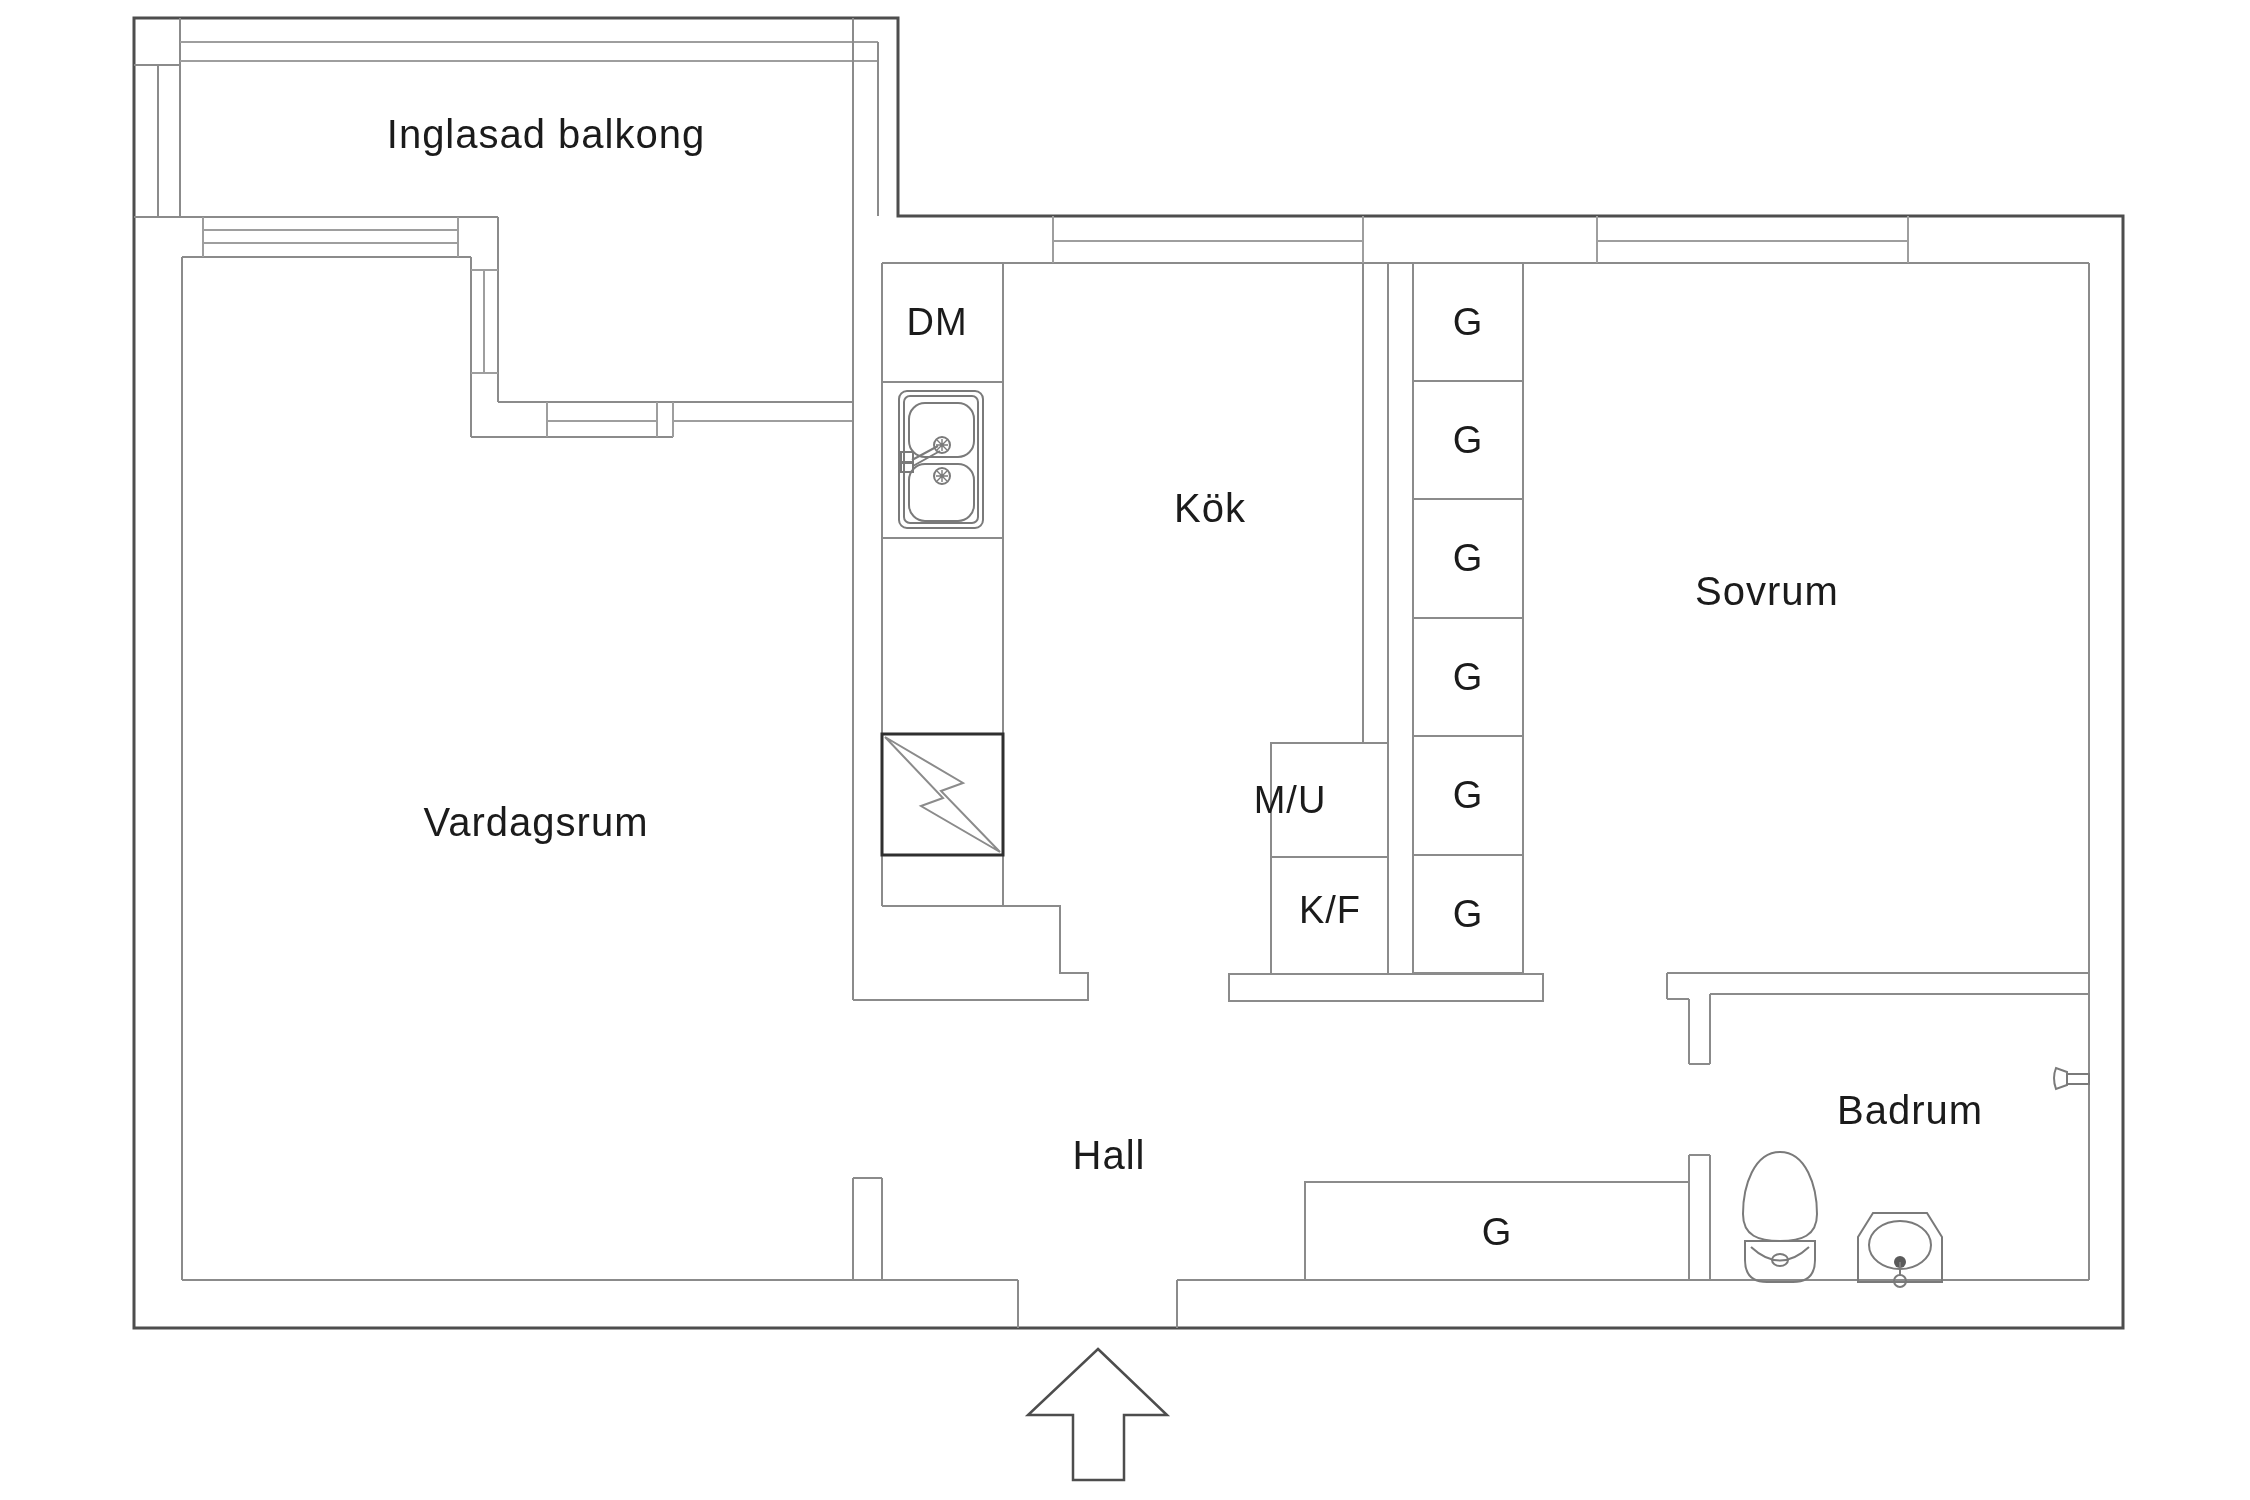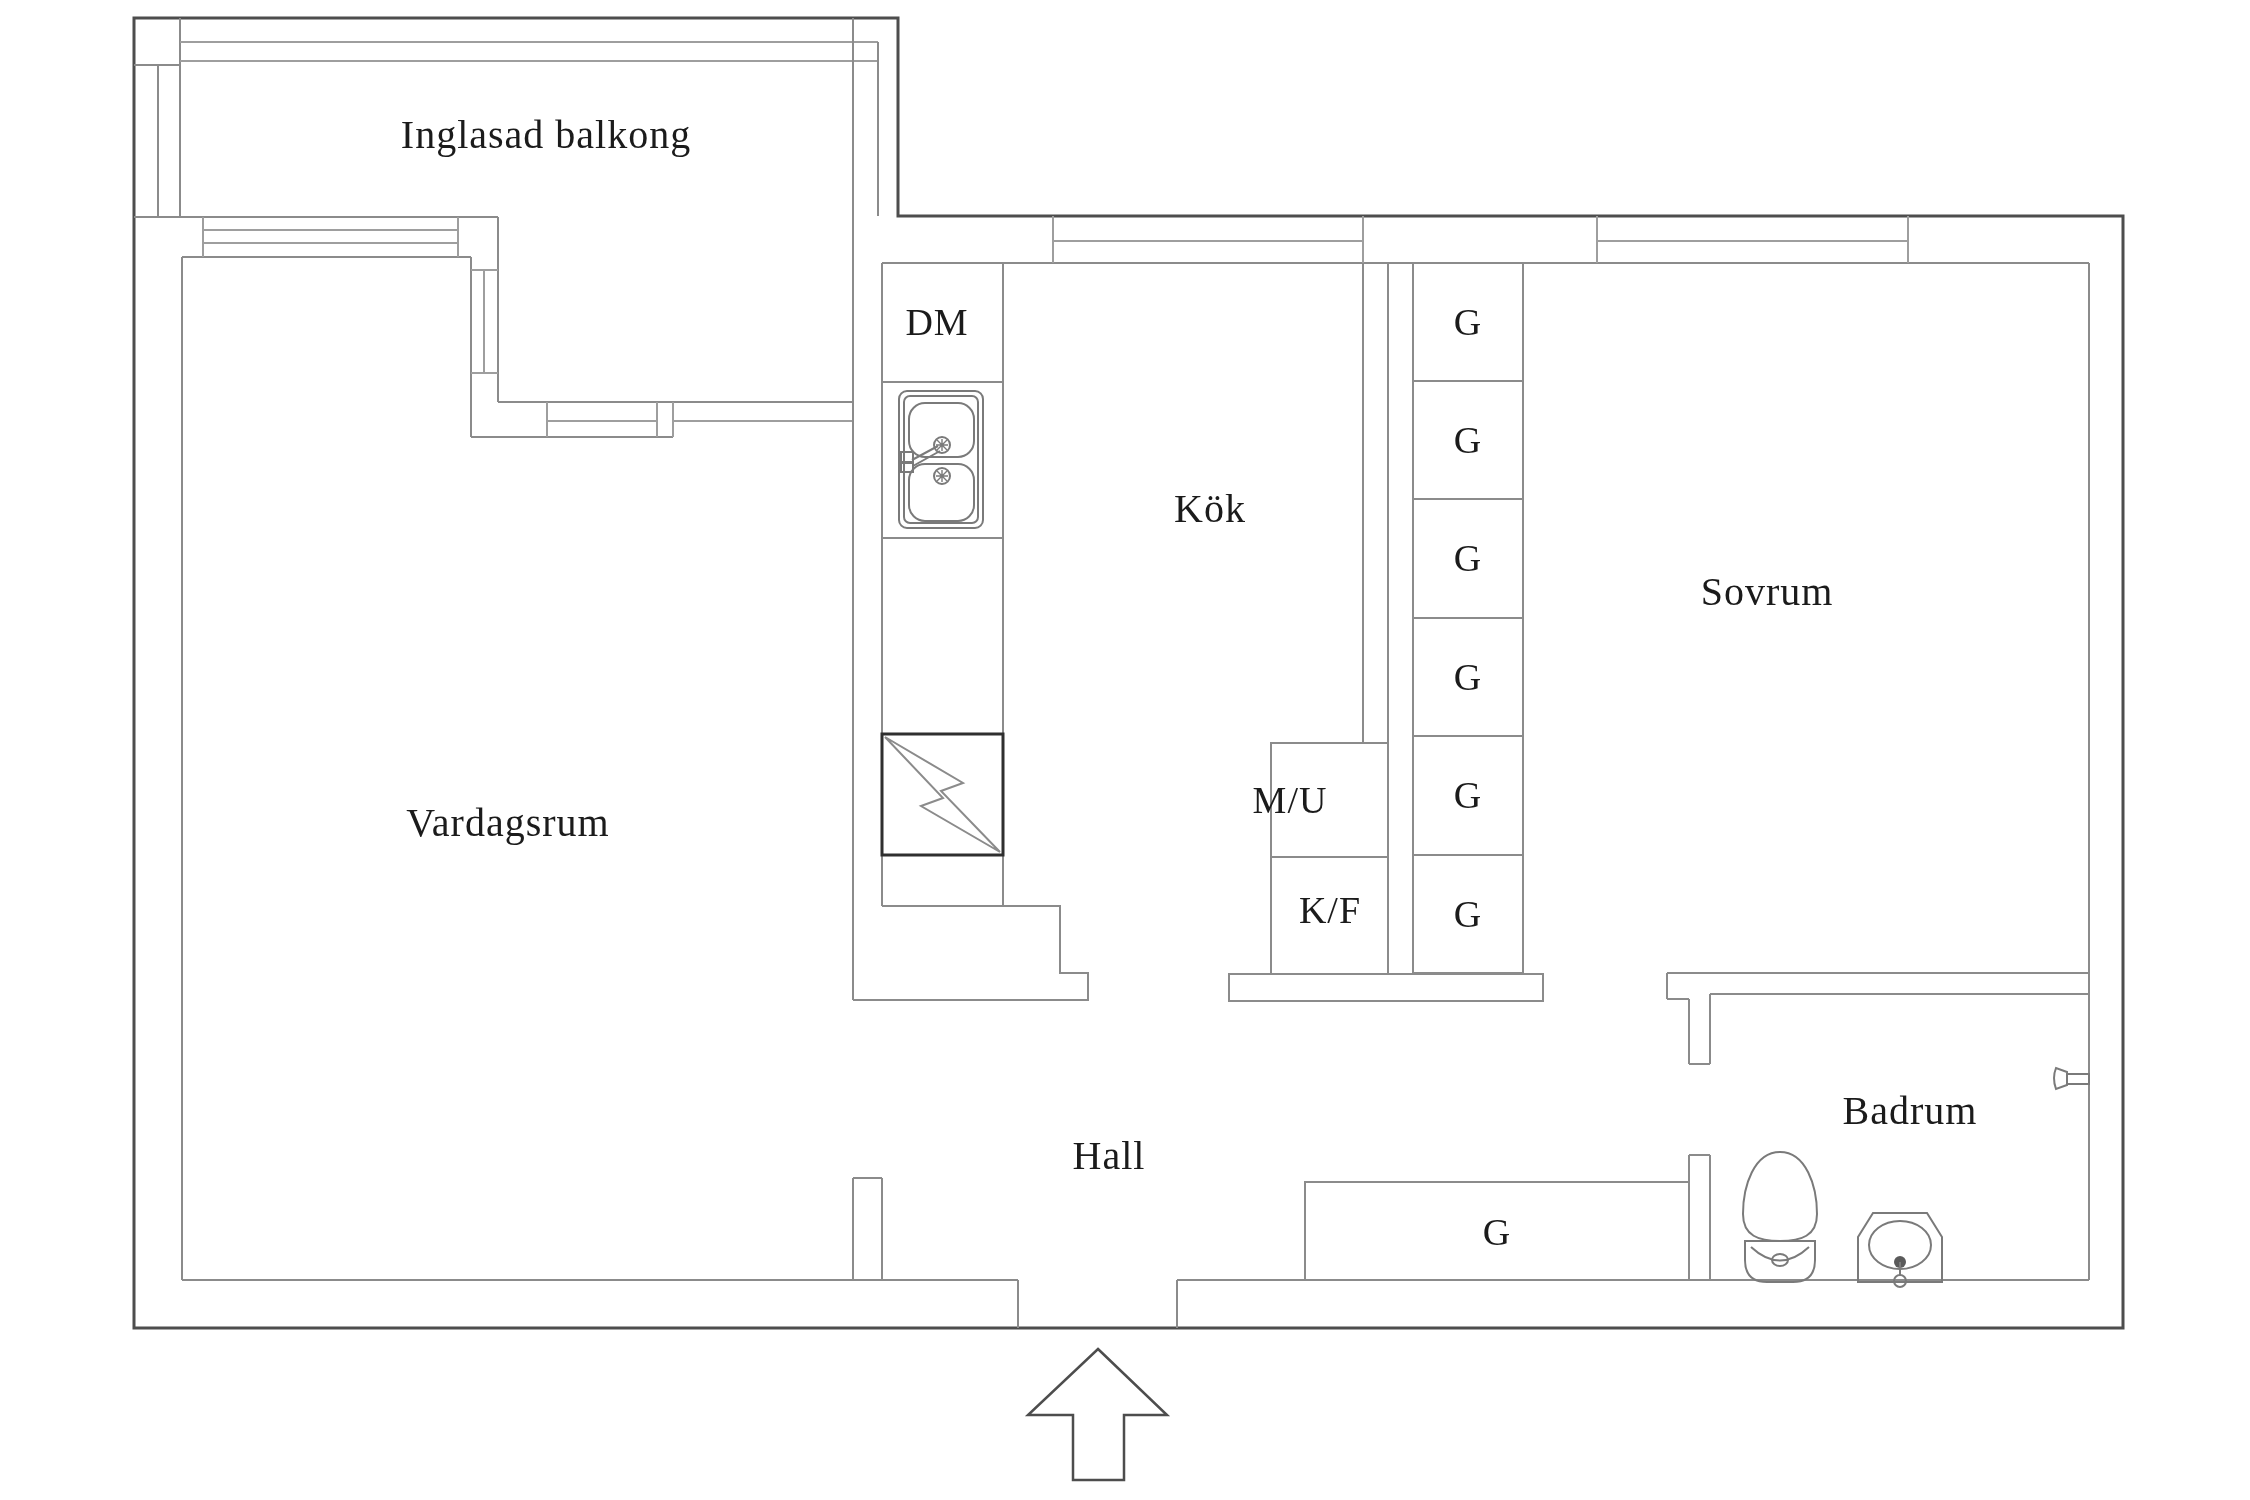--- a/index.html
+++ b/index.html
@@ -1,17 +1,17 @@
 <!DOCTYPE html>
 <html><head>
 <meta charset="utf-8">
 <style>
   html,body{margin:0;padding:0;background:#ffffff;}
   #stage{position:relative;width:2250px;height:1500px;background:#ffffff;overflow:hidden;
-         font-family:Liberation Serif, serif;}
+         font-family:Liberation Sans, sans-serif;}
   #plan-svg{position:absolute;left:0;top:0;width:2250px;height:1500px;}
   .label{position:absolute;transform:translate(-50%,-50%);font-size:40px;color:#1b1b1b;
          white-space:nowrap;letter-spacing:1px;}
   .label.small{font-size:38px;}
 </style>
 </head>
 <body>
 
 <div id="stage">
 
@@ -112,21 +112,21 @@
       <path d="M2056,1068 Q2052,1078 2056,1089 L2067,1085 V1072 Z"></path>
       <rect x="2067" y="1074" width="22" height="10"></rect>
     </g>
 
     <g>
       <polygon points="1098,1349 1167,1415 1124,1415 1124,1480 1073,1480 1073,1415 1028,1415" fill="#ffffff" stroke="#4d4d4d" stroke-width="2.5"></polygon>
     </g>
   </svg>
 
   <div class="label" style="left:546px;top:134px">Inglasad balkong</div>
-  <div class="label" style="left:508px;top:822px">Vardagsrum</div>
+  <div class="label" style="left:536px;top:822px">Vardagsrum</div>
   <div class="label" style="left:1210px;top:508px">Kök</div>
   <div class="label" style="left:1767px;top:591px">Sovrum</div>
   <div class="label" style="left:1109px;top:1155px">Hall</div>
   <div class="label" style="left:1910px;top:1110px">Badrum</div>
 
   <div class="label small" style="left:937px;top:322px">DM</div>
   <div class="label small" style="left:1290px;top:800px">M/U</div>
   <div class="label small" style="left:1330px;top:910px">K/F</div>
 
   <div class="label small" style="left:1468px;top:322px">G</div>

